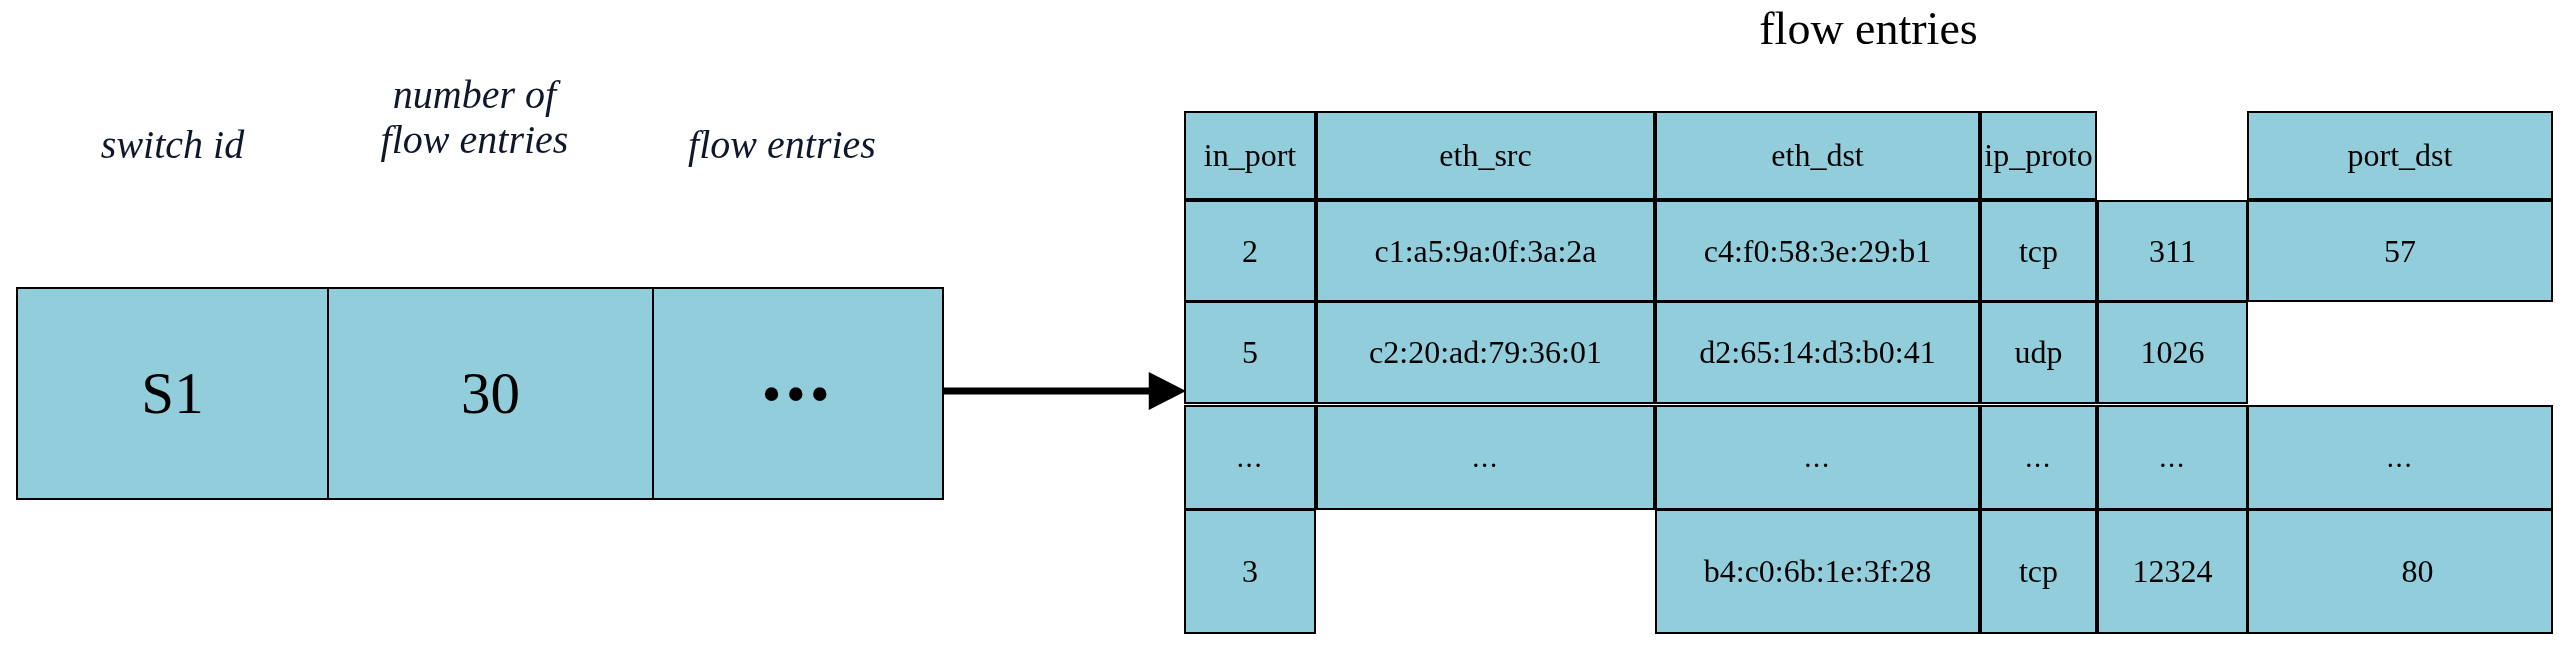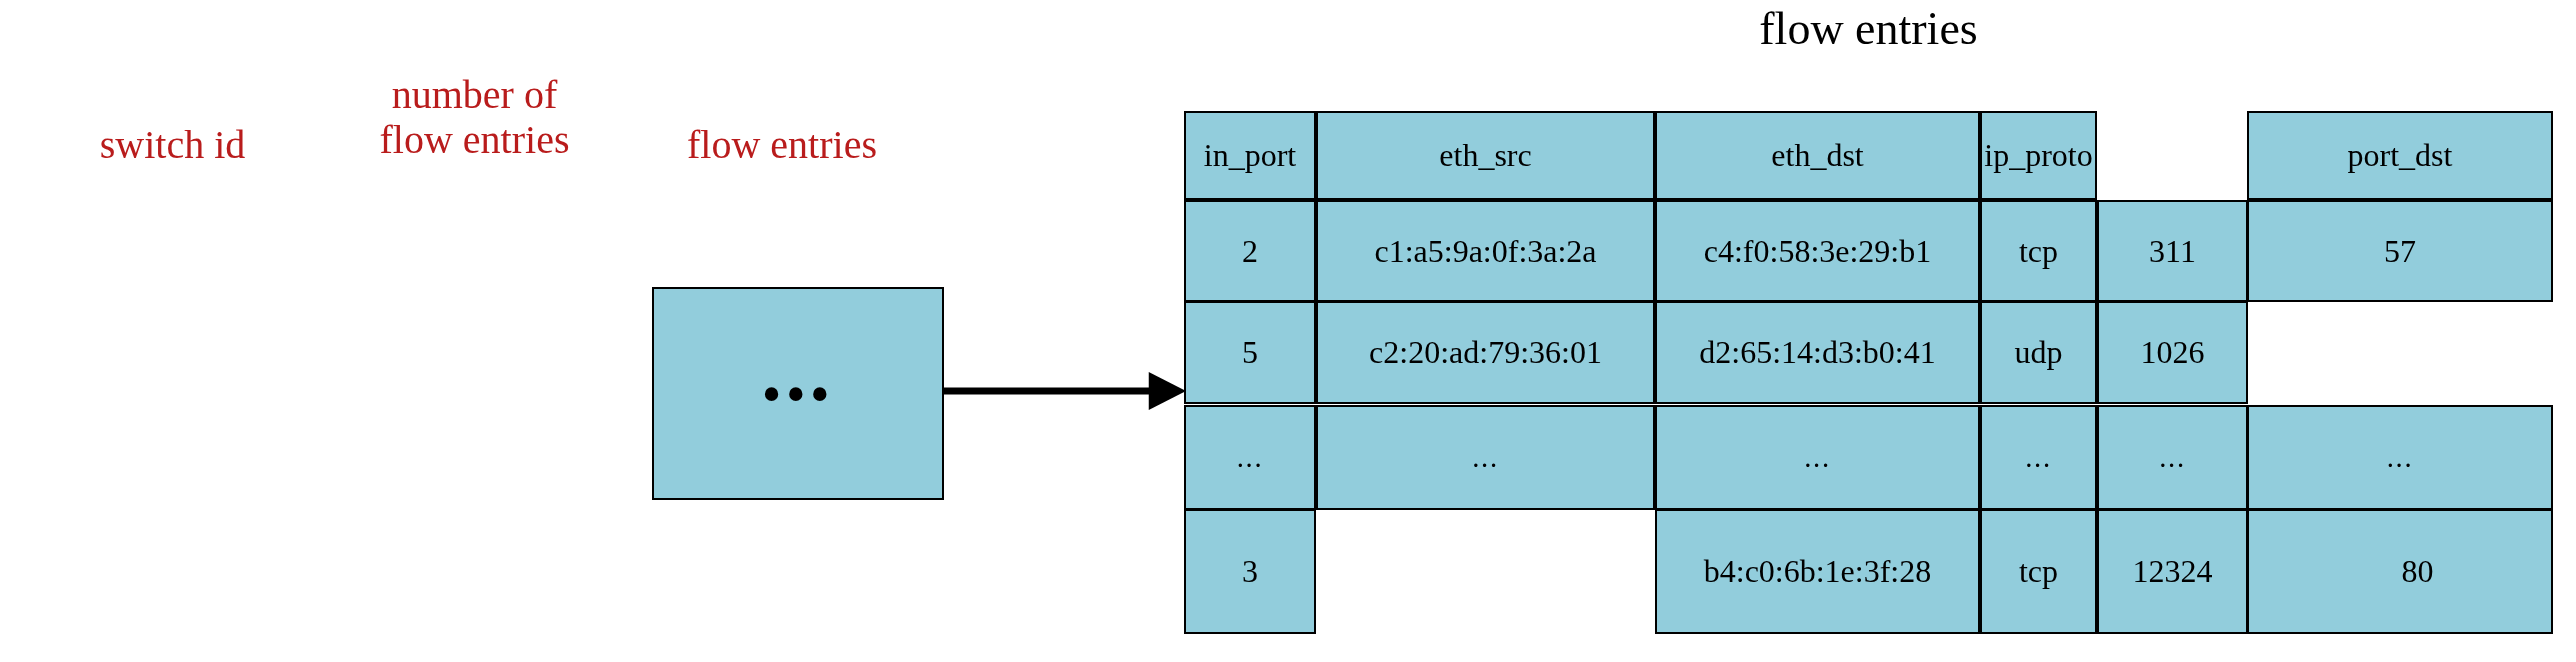--- a/index.html
+++ b/index.html
@@ -23,21 +23,22 @@
     top: 287px;
     width: 929px;
     height: 213px;
   }
   .left-label {
     position: absolute;
     text-align: center;
     font-size: 40px;
     line-height: 1.12;
     white-space: pre-line;
-    color: #b91c1c;
+    color: #0f172a;
+    font-style: italic;
   }
   .left-cell {
     position: absolute;
     top: 0;
     height: 213px;
     background: #92cddc;
     border: 2.4px solid #000000;
     box-sizing: border-box;
     display: flex;
     align-items: center;
@@ -94,20 +95,26 @@
 <body>
 
 <div class="left-label" style="left:16px; top:103px; width:313px; top:123px;">switch id</div>
 
 <div class="left-label" style="left:311px; top:73px; width:327px;">number of
 flow entries</div>
 
 <div class="left-label" style="left:636px; top:123px; width:292px;">flow entries</div>
 
 <div id="left-table">
+  <div class="left-cell c0">
+    <span>S1</span>
+  </div>
+  <div class="left-cell c1">
+    <span>30</span>
+  </div>
   <div class="left-cell c2">
     <span class="dots-big">•••</span>
   </div>
 </div>
 
 <svg id="arrow" viewBox="0 0 310 60" xmlns="http://www.w3.org/2000/svg">
   <line x1="0" y1="30" x2="268" y2="30" stroke="#000000" stroke-width="9"></line>
   <polygon points="258,6 305,30 258,54" fill="#000000"></polygon>
 </svg>
 

